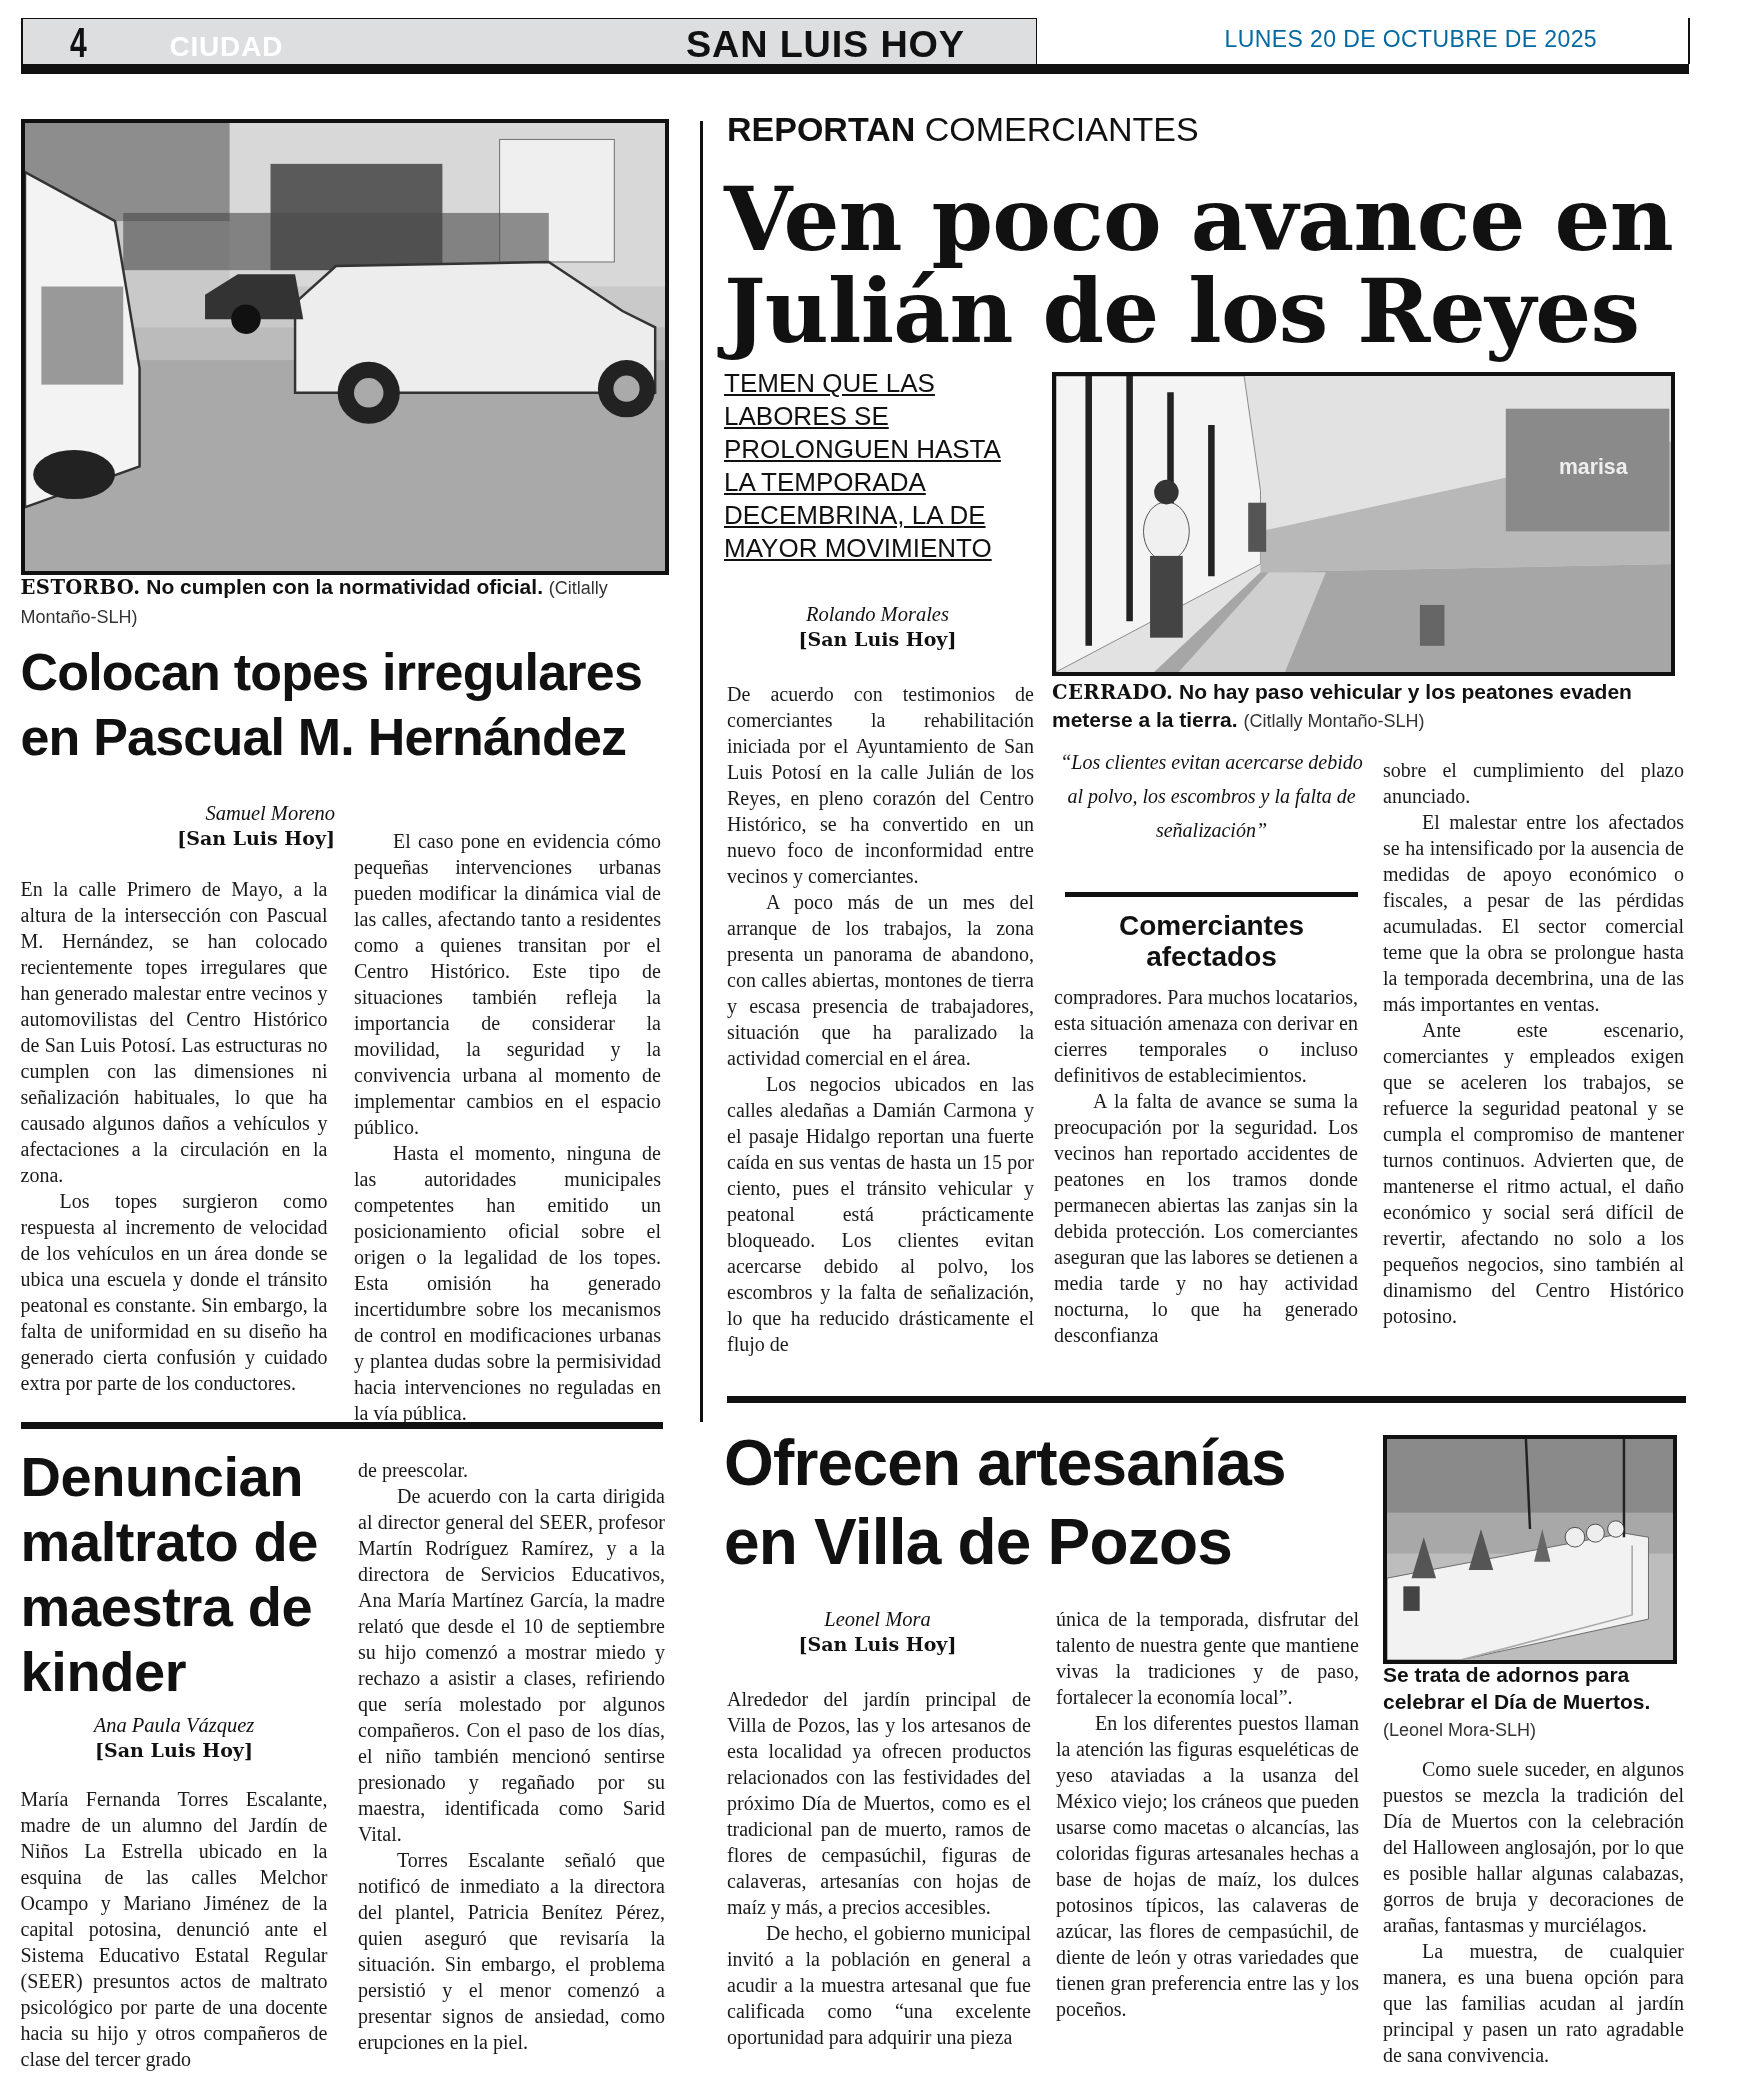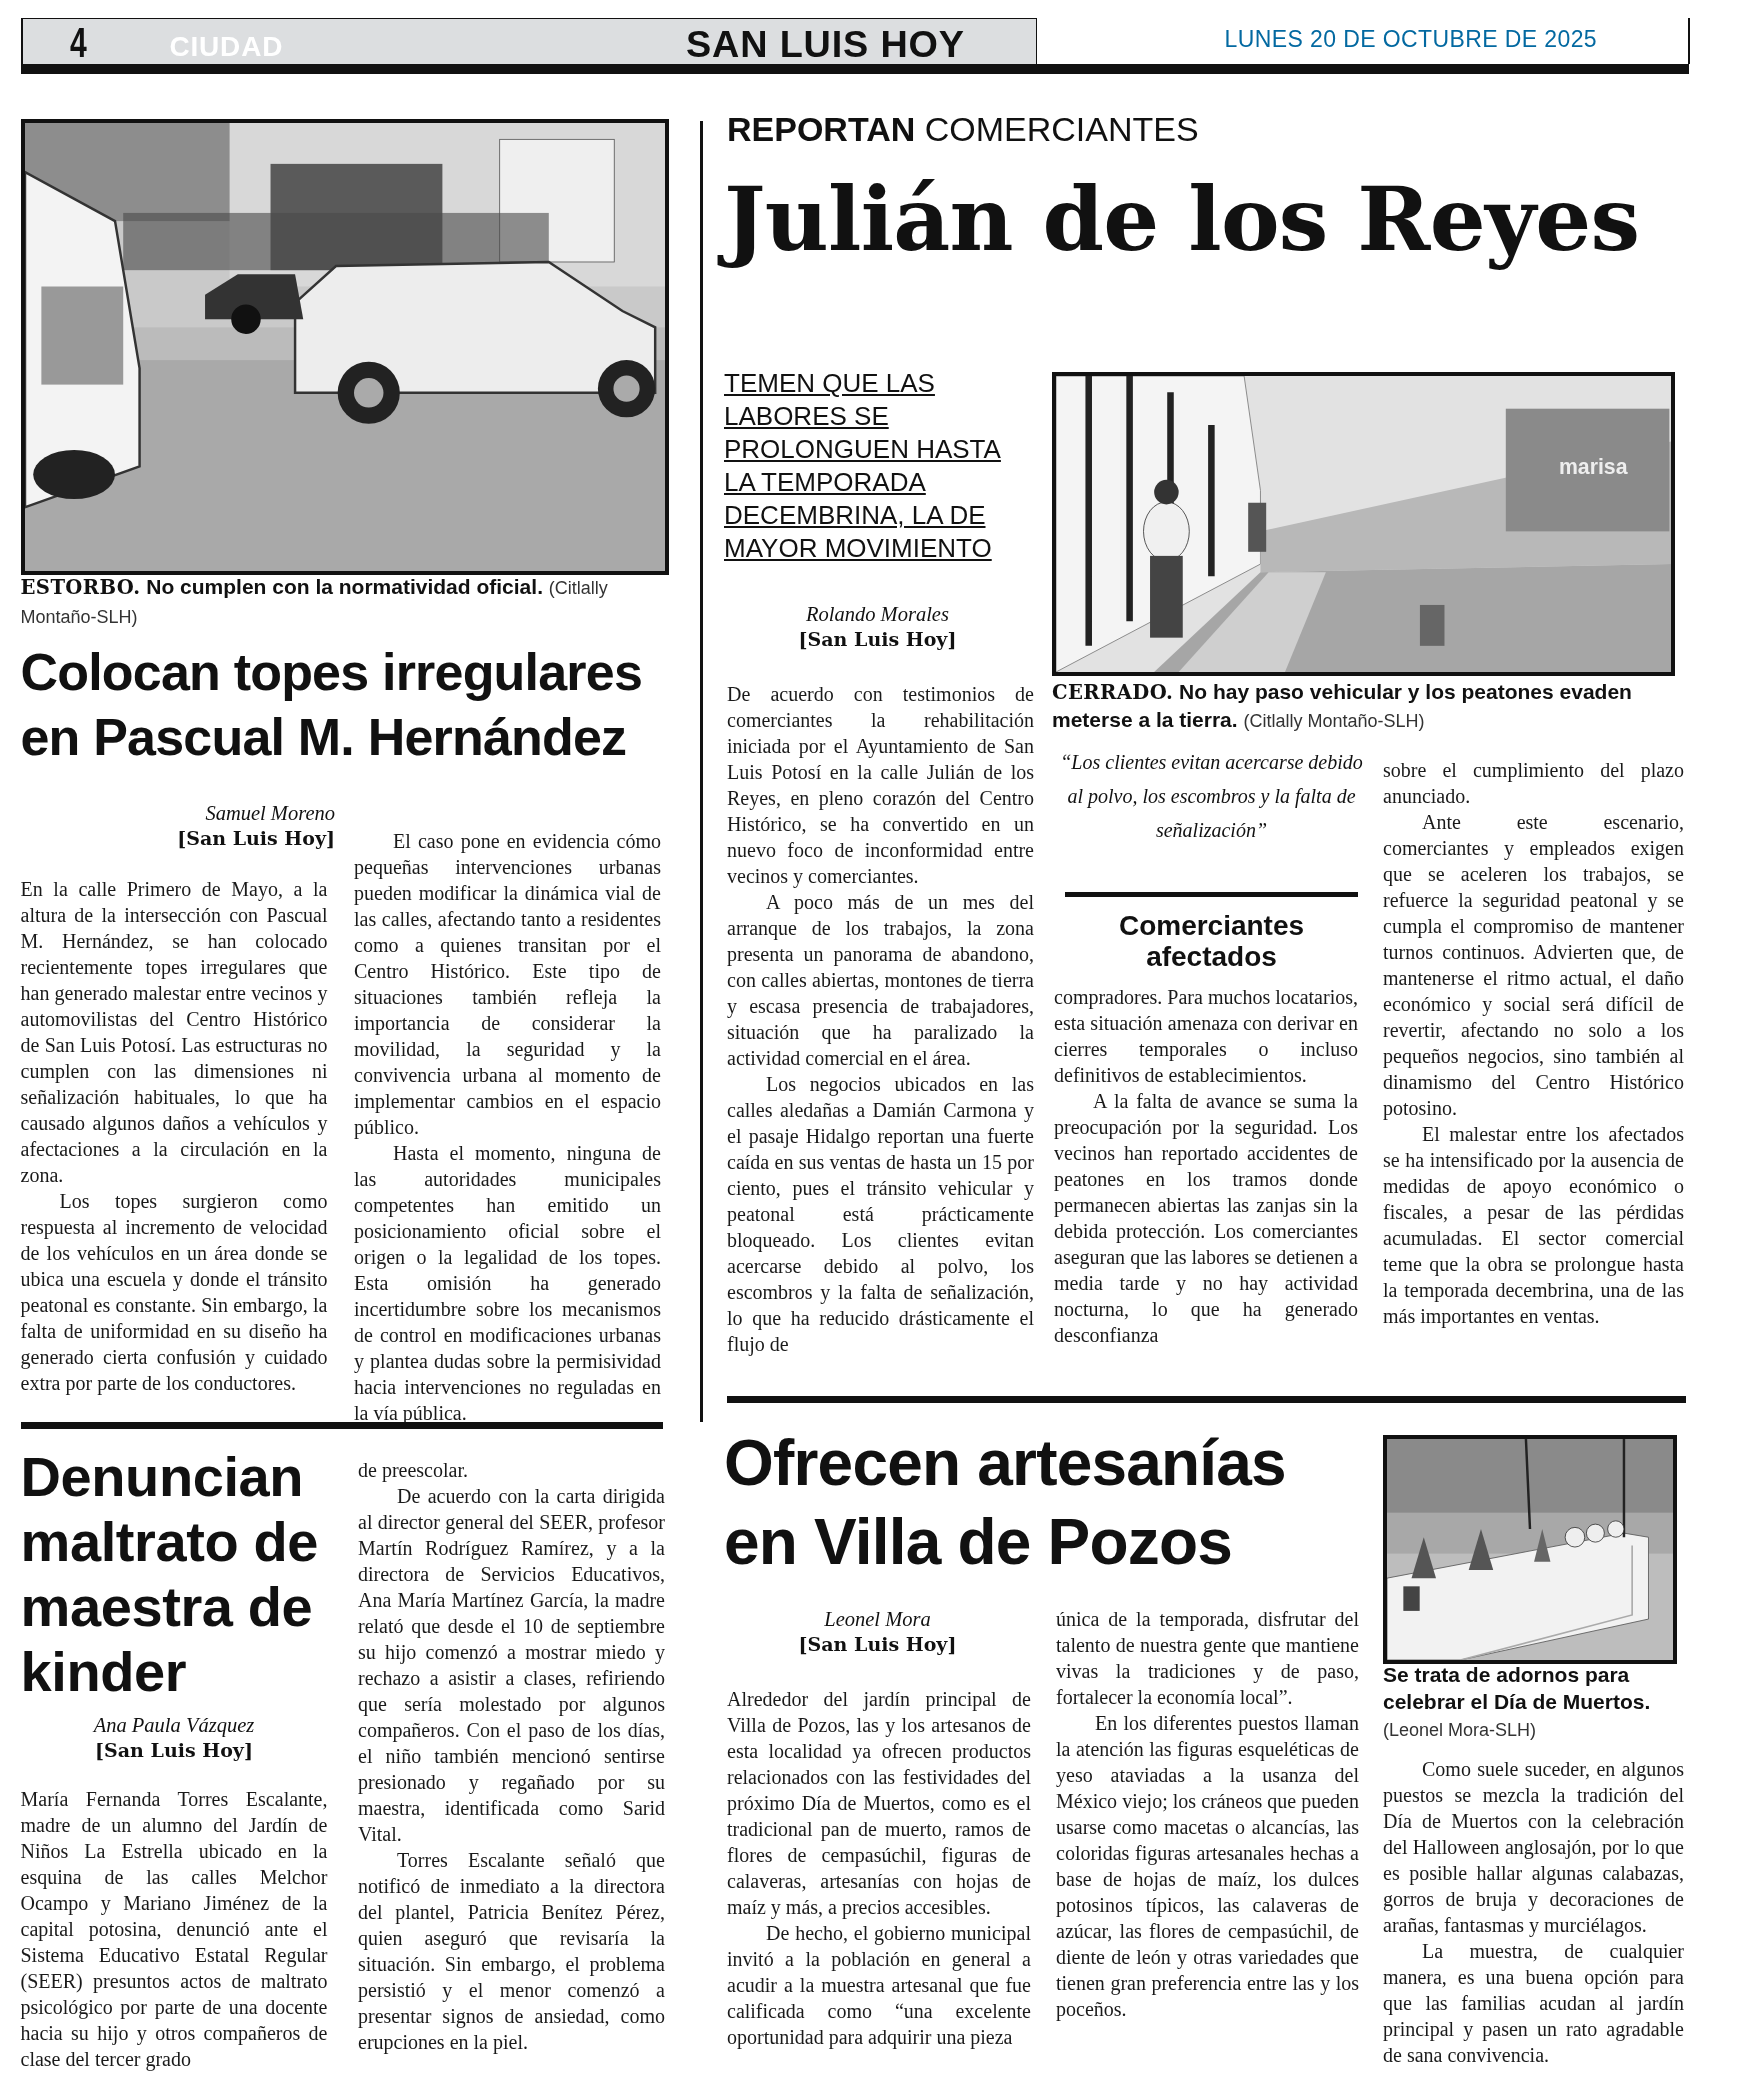--- a/index.html
+++ b/index.html
@@ -94,20 +94,21 @@
   <p>El caso pone en evidencia cómo pequeñas intervenciones urbanas pueden modificar la dinámica vial de las calles, afectando tanto a residentes como a quienes transitan por el Centro Histórico. Este tipo de situaciones también refleja la importancia de considerar la movilidad, la seguridad y la convivencia urbana al momento de implementar cambios en el espacio público.</p>
   <p>Hasta el momento, ninguna de las autoridades municipales competentes han emitido un posicionamiento oficial sobre el origen o la legalidad de los topes. Esta omisión ha generado incertidumbre sobre los mecanismos de control en modificaciones urbanas y plantea dudas sobre la permisividad hacia intervenciones no reguladas en la vía pública.</p>
 </div>
 <div class="rule" style="left:20.5px;top:1422px;width:642px;height:6.5px;"></div>
 
 <div class="abs kicker" style="left:727px;top:110px;">
   <b>REPORTAN</b>
   <span>COMERCIANTES</span>
 </div>
 <div class="abs mainhead" style="left:724px;top:173px;width:1015px;">
+  <div>Ven poco avance en</div>
   <div>Julián de los Reyes</div>
 </div>
 <div class="abs deck" style="left:724px;top:367px;width:295px;">TEMEN QUE LAS LABORES SE PROLONGUEN HASTA LA TEMPORADA DECEMBRINA, LA DE MAYOR MOVIMIENTO</div>
 <div class="abs byline" style="left:724px;top:601px;width:307px;">
   <span class="name">Rolando Morales</span>
   <span class="outlet">[San Luis Hoy]</span>
 </div>
 <div class="photo" style="left:1052px;top:372px;width:615px;height:296px;">
   <svg viewBox="0 0 752 362" preserveAspectRatio="none">
     <rect width="752" height="362" fill="#e2e2e2"></rect>
@@ -137,22 +138,22 @@
 </div>
 <div class="abs quote" style="left:1056px;top:745px;width:311px;">“Los clientes evitan acercarse debido al polvo, los escombros y la falta de señalización”</div>
 <div class="rule" style="left:1065px;top:892px;width:293px;height:4.9px;"></div>
 <div class="abs boxhead" style="left:1056px;top:910px;width:311px;">Comerciantes afectados</div>
 <div class="abs body" style="left:1054px;top:984px;width:304px;">
   <p class="first">compradores. Para muchos locatarios, esta situación amenaza con derivar en cierres temporales o incluso definitivos de establecimientos.</p>
   <p>A la falta de avance se suma la preocupación por la seguridad. Los vecinos han reportado accidentes de peatones en los tramos donde permanecen abiertas las zanjas sin la debida protección. Los comerciantes aseguran que las labores se detienen a media tarde y no hay actividad nocturna, lo que ha generado desconfianza</p>
 </div>
 <div class="abs body" style="left:1383px;top:757px;width:301px;">
   <p class="first">sobre el cumplimiento del plazo anunciado.</p>
+  <p>El malestar entre los afectados se ha intensificado por la ausencia de medidas de apoyo económico o fiscales, a pesar de las pérdidas acumuladas. El sector comercial teme que la obra se prolongue hasta la temporada decembrina, una de las más importantes en ventas.</p>
   <p>Ante este escenario, comerciantes y empleados exigen que se aceleren los trabajos, se refuerce la seguridad peatonal y se cumpla el compromiso de mantener turnos continuos. Advierten que, de mantenerse el ritmo actual, el daño económico y social será difícil de revertir, afectando no solo a los pequeños negocios, sino también al dinamismo del Centro Histórico potosino.</p>
-  <p>El malestar entre los afectados se ha intensificado por la ausencia de medidas de apoyo económico o fiscales, a pesar de las pérdidas acumuladas. El sector comercial teme que la obra se prolongue hasta la temporada decembrina, una de las más importantes en ventas.</p>
 </div>
 <div class="rule" style="left:727px;top:1396px;width:959px;height:7.4px;"></div>
 
 <div class="abs head-sans" style="left:20.5px;top:1444px;width:319px;font-size:56px;line-height:65px;letter-spacing:-0.4px;">Denuncian maltrato de maestra de kinder</div>
 <div class="abs byline" style="left:20.5px;top:1712px;width:307px;">
   <span class="name">Ana Paula Vázquez</span>
   <span class="outlet">[San Luis Hoy]</span>
 </div>
 <div class="abs body" style="left:20.5px;top:1786px;width:307px;">
   <p class="first">María Fernanda Torres Escalante, madre de un alumno del Jardín de Niños La Estrella ubicado en la esquina de las calles Melchor Ocampo y Mariano Jiménez de la capital potosina, denunció ante el Sistema Educativo Estatal Regular (SEER) presuntos actos de maltrato psicológico por parte de una docente hacia su hijo y otros compañeros de clase del tercer grado</p>

